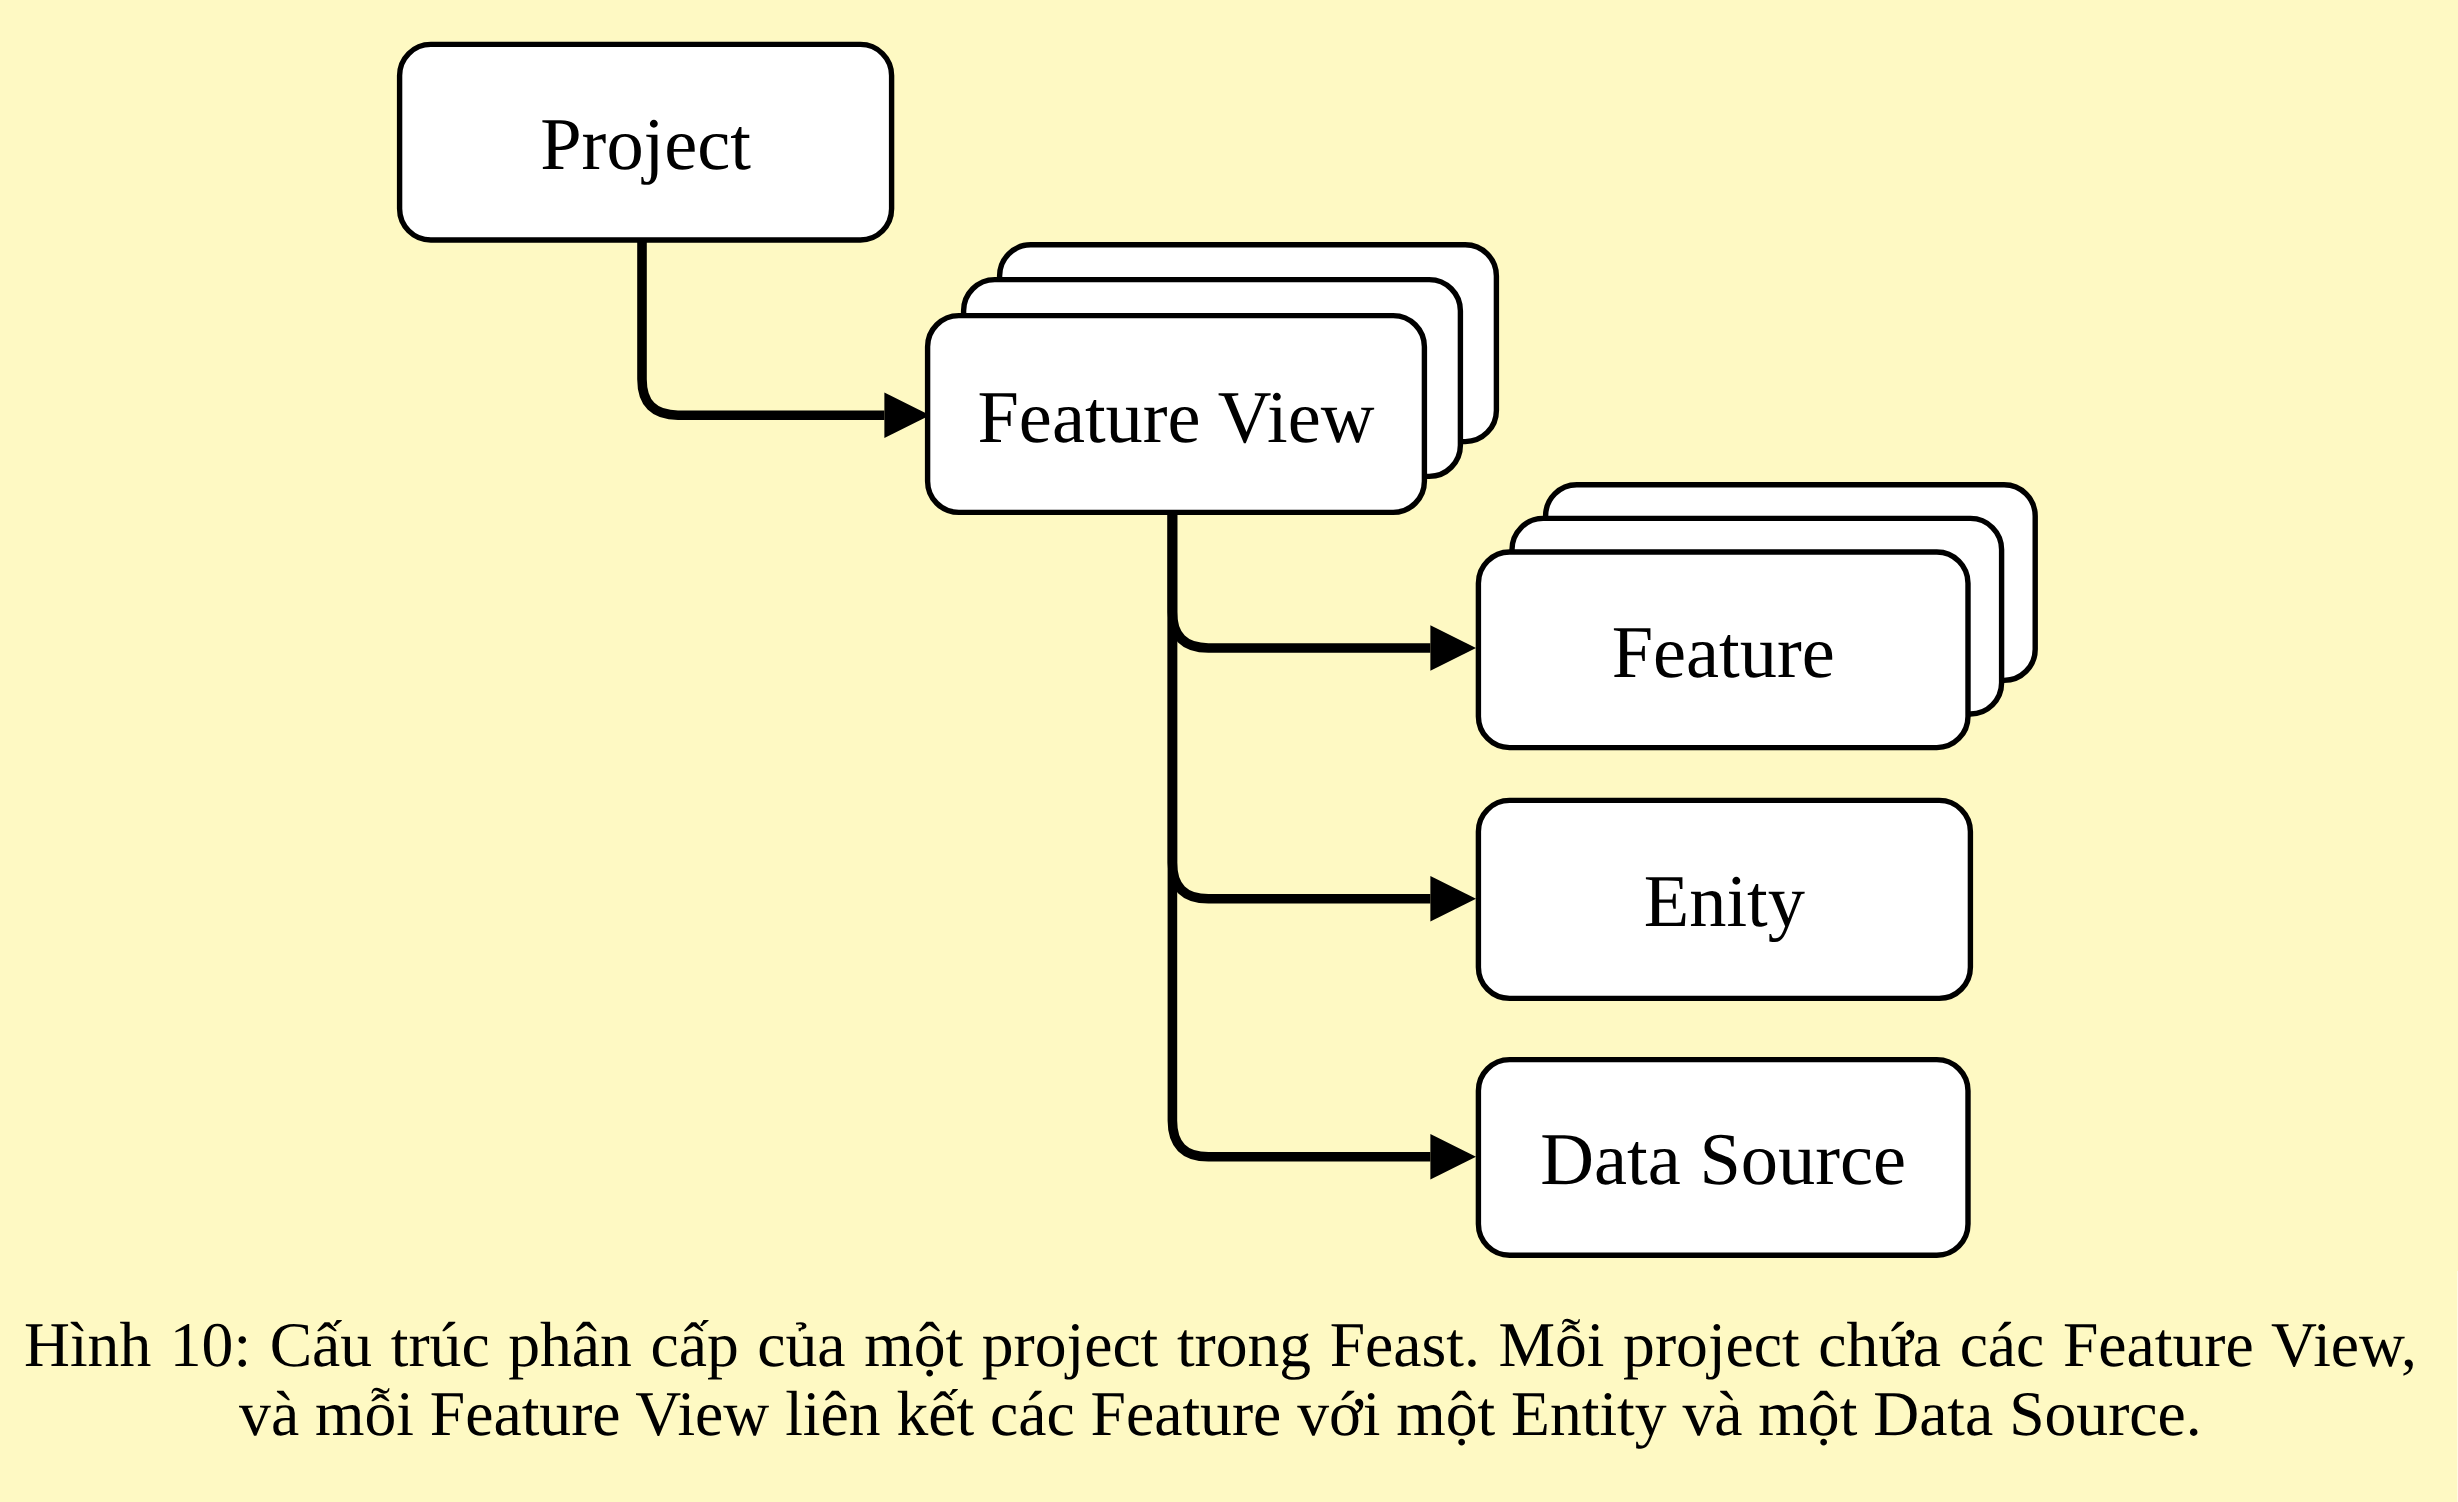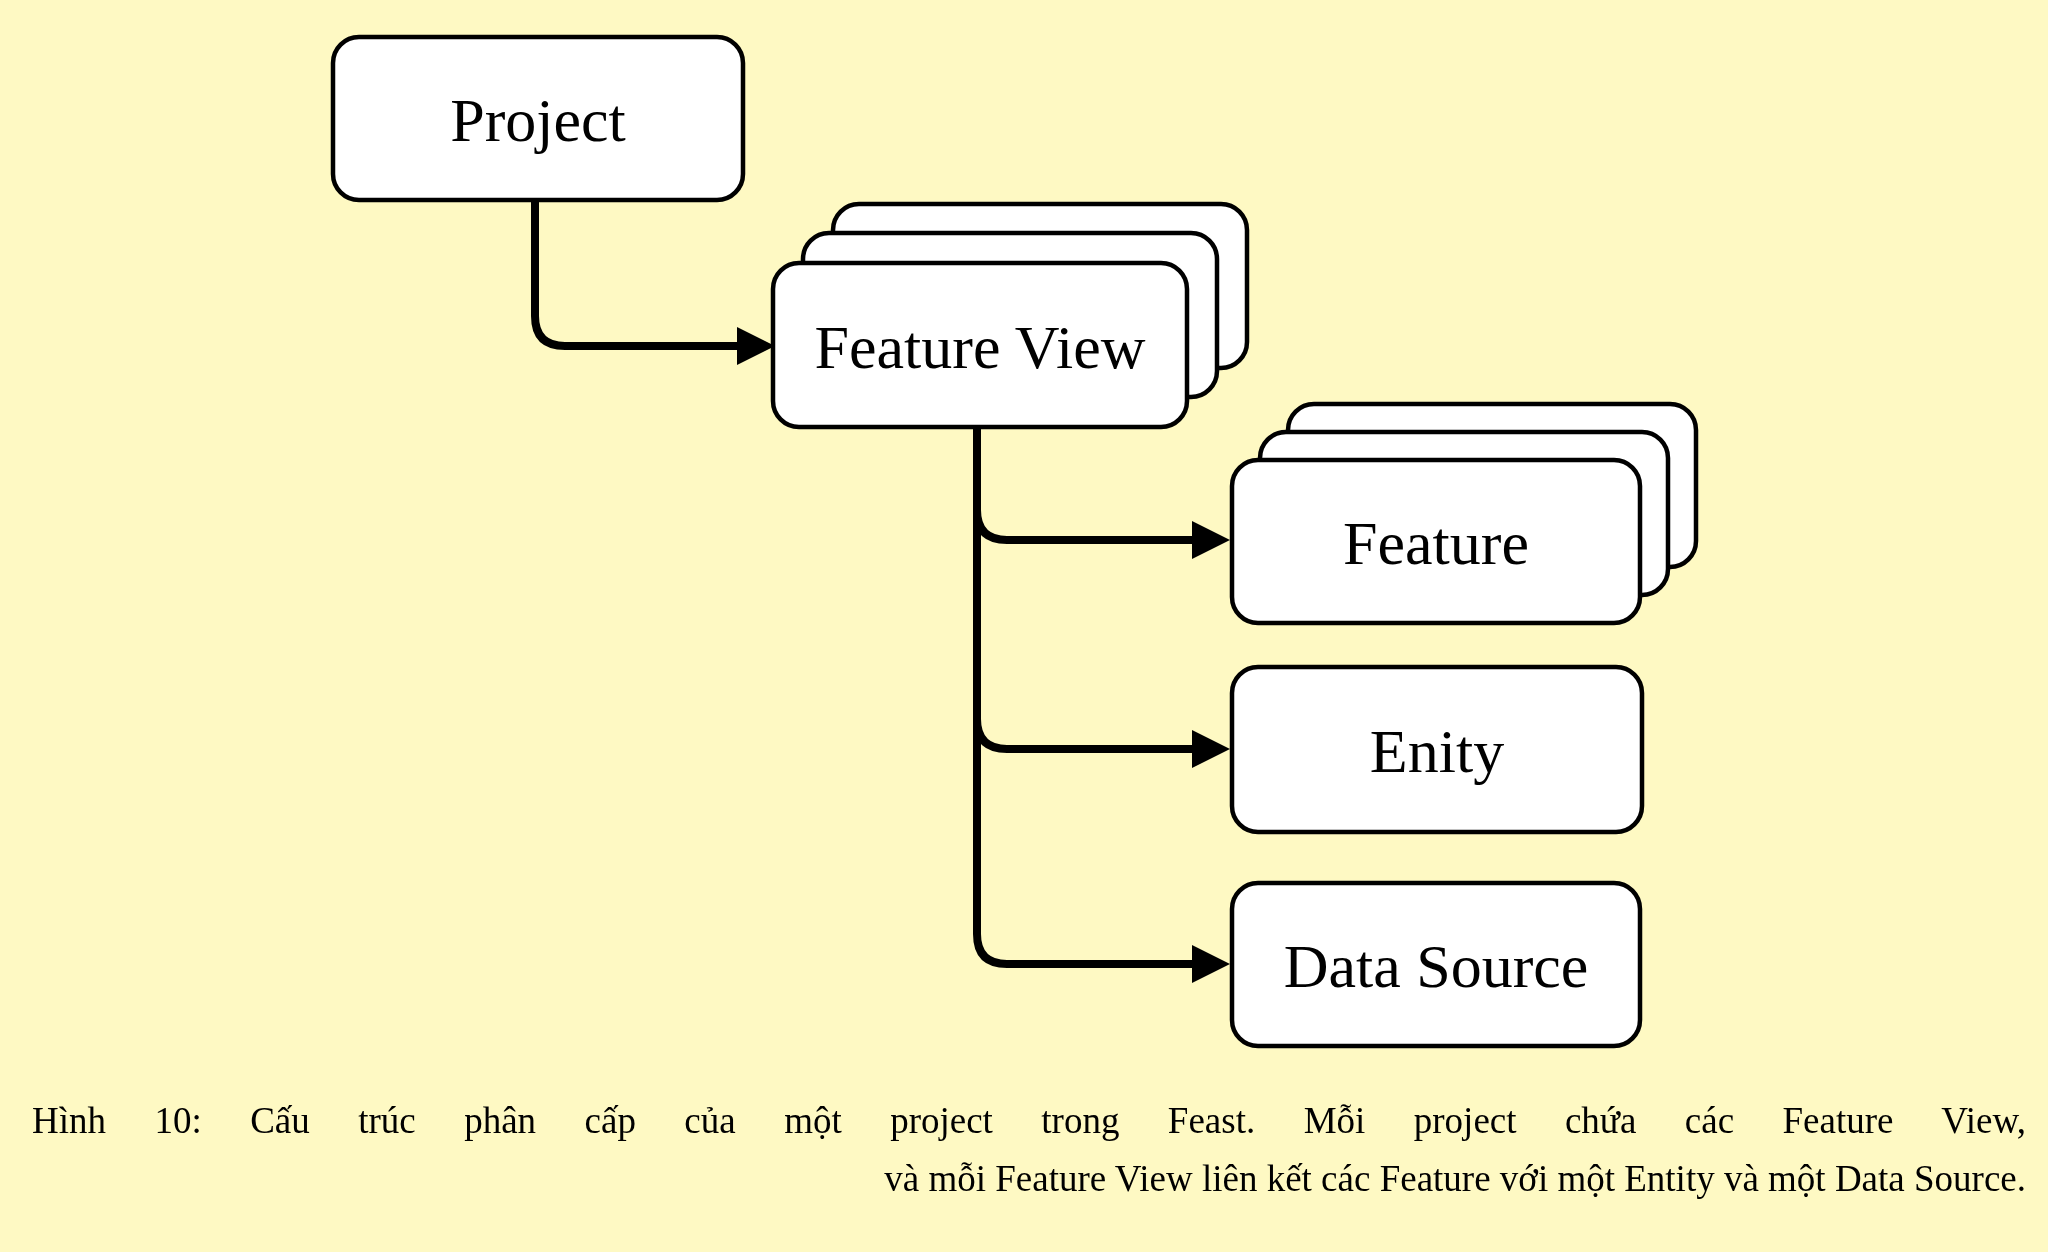--- a/index.html
+++ b/index.html
@@ -35,34 +35,34 @@
     stroke: none;
   }
   .node-label {
     font-family: "Liberation Serif", "DejaVu Serif", serif;
     font-size: 62px;
     fill: #000000;
     text-anchor: middle;
   }
   .caption {
     position: absolute;
-    left: 32px;
+    left: 20px;
     top: 1092px;
     width: 1994px;
-    font-size: 37px;
+    font-size: 53px;
     line-height: 58px;
     color: #000000;
   }
   .caption-line-1 {
     text-align: justify;
     text-align-last: justify;
     white-space: nowrap0; 
   }
   .caption-line-2 {
-    text-align: right;
+    text-align: center;
   }
 </style>
 </head>
 <body>
 
 <div class="page">
 
   <svg class="diagram-svg" width="2048" height="1070" viewBox="0 0 2048 1070">
 
     <rect class="node-box" x="333" y="37" width="410" height="163" rx="26"></rect>

